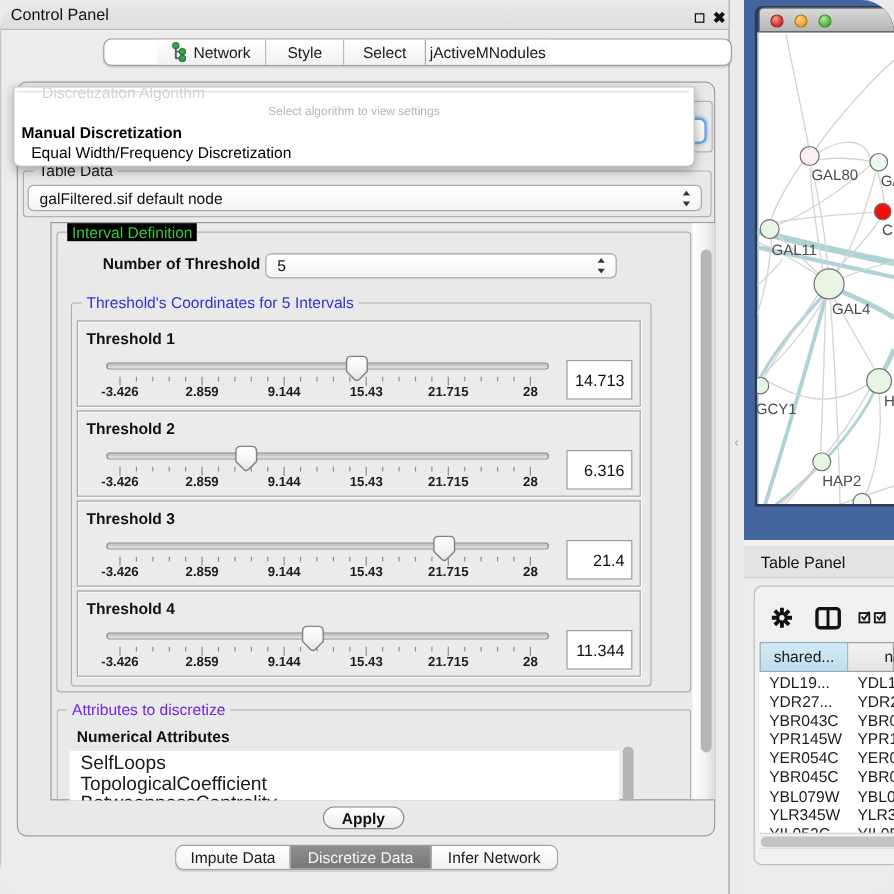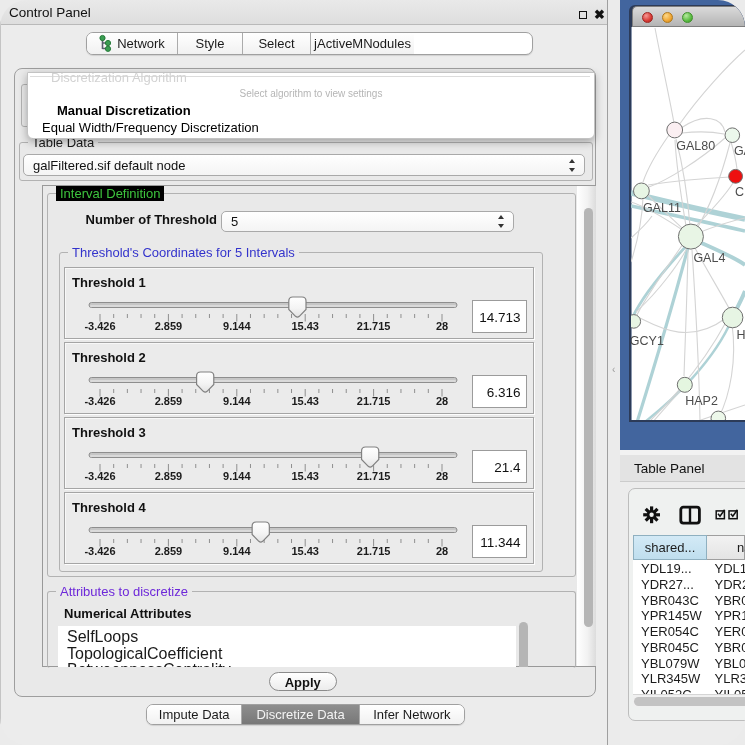--- a/index.html
+++ b/index.html
@@ -26,41 +26,41 @@
 .combo .arr { position:absolute; right:8px; top:3px; width:7px; height:15px; }
 .arr:before { content:""; position:absolute; left:0; top:1px; border-left:3.5px solid transparent; border-right:3.5px solid transparent; border-bottom:4.5px solid #333; }
 .arr:after { content:""; position:absolute; left:0; bottom:1px; border-left:3.5px solid transparent; border-right:3.5px solid transparent; border-top:4.5px solid #333; }
 
 .tpanel { position:absolute; left:63px; width:470px; height:72px; background:#ebebeb; border:1px solid #a5a5a5; box-shadow:inset 1px 1px 0 rgba(255,255,255,0.65), 1px 1px 0 rgba(255,255,255,0.9); }
 .tptitle { position:absolute; left:7px; top:7px; font-size:13px; font-weight:bold; color:#111; }
 .vbox { position:absolute; left:406.5px; top:32px; width:55px; height:33px; background:#fff; border:1px solid #9b9b9b; font-size:13.5px; color:#111; text-align:right; padding:9px 5px 0 0; }
 
 .vthumb { position:absolute; background:#b5b5b5; border-radius:5px; }
 
-#popup { position:absolute; left:10px; top:72px; width:568px; height:66.5px; background:#fff; border:1px solid #c3c3c3; border-radius:1px 1px 6px 6px; box-shadow:0 3px 9px rgba(0,0,0,0.3); z-index:50; overflow:hidden;margin-left:16px; }
+#popup { position:absolute; left:10px; top:72px; width:568px; height:66.5px; background:#fff; border:1px solid #c3c3c3; border-radius:1px 1px 6px 6px; box-shadow:0 3px 9px rgba(0,0,0,0.3); z-index:50; overflow:hidden; }
 
 #bluewin { position:absolute; left:620px; top:0; width:125px; height:450px; background:#42659e; }
 #nettitle { position:absolute; left:632px; top:6px; width:113px; height:21px; background:linear-gradient(#dadada,#b4b4b4); border:1px solid #7e7e7e; border-radius:5px 0 0 0; border-right:none; }
 .light { position:absolute; top:4.5px; width:11px; height:11px; border-radius:50%; }
 #canvas { position:absolute; left:631px; top:27px; width:114px; height:393px; background:#fff; border-left:1px solid #8a97ad; }
 #tpbar { position:absolute; left:620px; top:455px; width:125px; height:27px; background:#e3e3e3; border-bottom:1px solid #cccccc; }
 #tablepanel { position:absolute; left:628px; top:488px; width:130px; height:233px; background:#eff1f0; border:1px solid #bdbdbd; border-radius:7px; }
 #tbl { position:absolute; left:633px; top:559px; width:112px; height:148px; background:#fff; border-top:1px solid #9a9a9a; border-bottom:1px solid #9a9a9a; font-size:13px; color:#1c1c1c; }
 </style></head>
 <body>
 <div id="page">
 
 <div id="cpwin">
   <div id="cptitle">
         <span>Control Panel</span>
     <div id="minico"></div>
         <div id="closeico">✖</div>
   </div>
 
-  <div class="seg" style="left:85px; top:31.5px; width:447px; height:23px;">
+  <div class="seg" style="left:85px; top:31.5px; width:524px; height:23px;padding-left:44px;">
     <div style="width:91px"><svg width="13" height="18" viewBox="0 0 13 18" style="margin-right:5px">
             <path d="M3.5 5 L3.5 15 M3.5 9 L8.5 9 M3.5 14.5 L8.5 14.5" stroke="#5a5f6e" stroke-width="1.6" fill="none"></path>
             <circle cx="3.5" cy="4" r="2.6" fill="#3b9e53" stroke="#267a3a"></circle>
             <circle cx="9" cy="9" r="2.6" fill="#3b9e53" stroke="#267a3a"></circle>
             <circle cx="9" cy="14.8" r="2.6" fill="#3b9e53" stroke="#267a3a"></circle>
           </svg>Network</div>
     <div style="width:65px">Style</div>
     <div style="width:68px">Select</div>
     <div style="width:103px">jActiveMNodules</div>
   </div>
@@ -304,21 +304,21 @@
   <div class="seg" style="left:145px; top:704px; width:319px; height:20.5px;">
     <div style="width:96px">Impute Data</div>
     <div class="sel" style="width:118px">Discretize Data</div>
     <div style="width:105px">Infer Network</div>
   </div>
 
   <div id="popup">
     <div style="position:absolute;left:2px;top:3px;width:560px;height:1px;background:#dcdcdc;"></div>
     <div style="position:absolute;left:23px;top:-3px;font-size:13px;color:#d2d2d2;">Discretization Algorithm</div>
     <div style="position:absolute;left:0;top:15px;width:100%;text-align:center;font-size:10px;color:#b5b5b5;">Select algorithm to view settings</div>
-    <div style="position:absolute;left:29px;top:30px;font-size:13px;font-weight:bold;color:#000;">Manual Discretization</div>
+    <div style="position:absolute;left:6px;top:30px;font-size:13px;font-weight:bold;color:#000;">Manual Discretization</div>
     <div style="position:absolute;left:14px;top:46.5px;font-size:13px;color:#000;">Equal Width/Frequency Discretization</div>
   </div>
 </div>
 
 <div class="abs" style="left:612px; top:364px; font-size:10px; color:#9a9a9a;">‹</div>
 
 <div id="bluewin"></div>
 <div class="abs" style="left:629px; top:5px; width:116px; height:417px; background:#2c3b58; border-radius:6px 0 0 0;"></div>
 <div id="canvas"></div>
 <svg width="114" height="393" style="position:absolute;left:631px;top:27px" viewBox="0 0 114 393">

